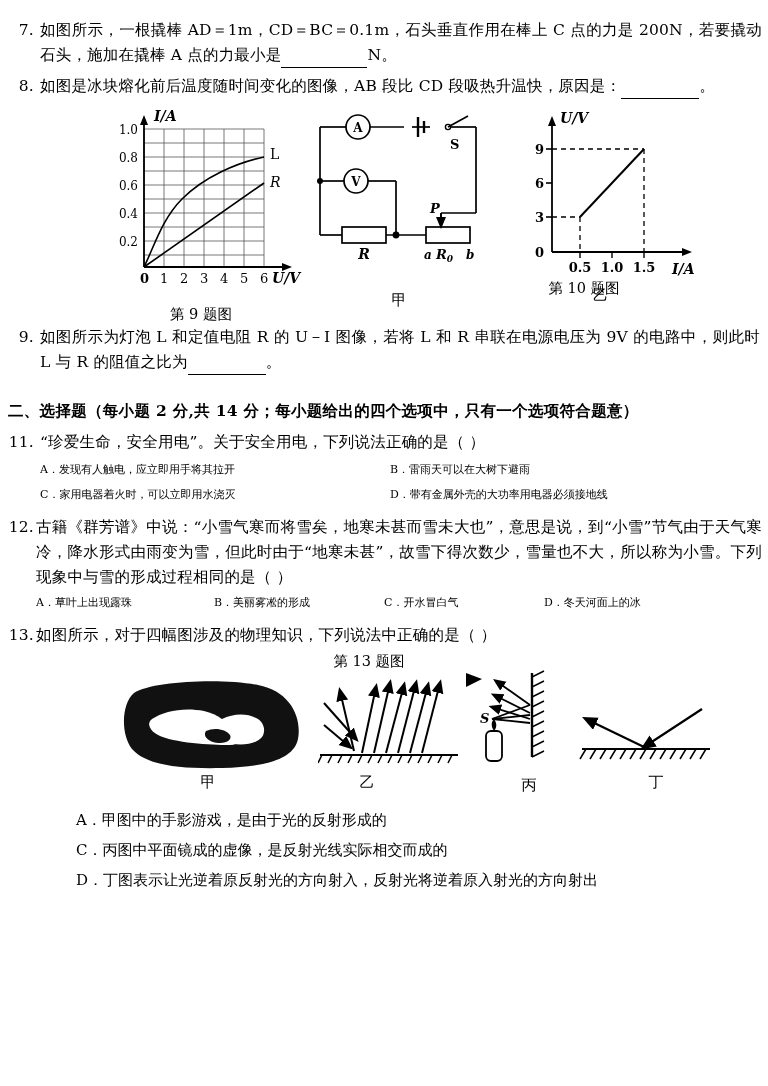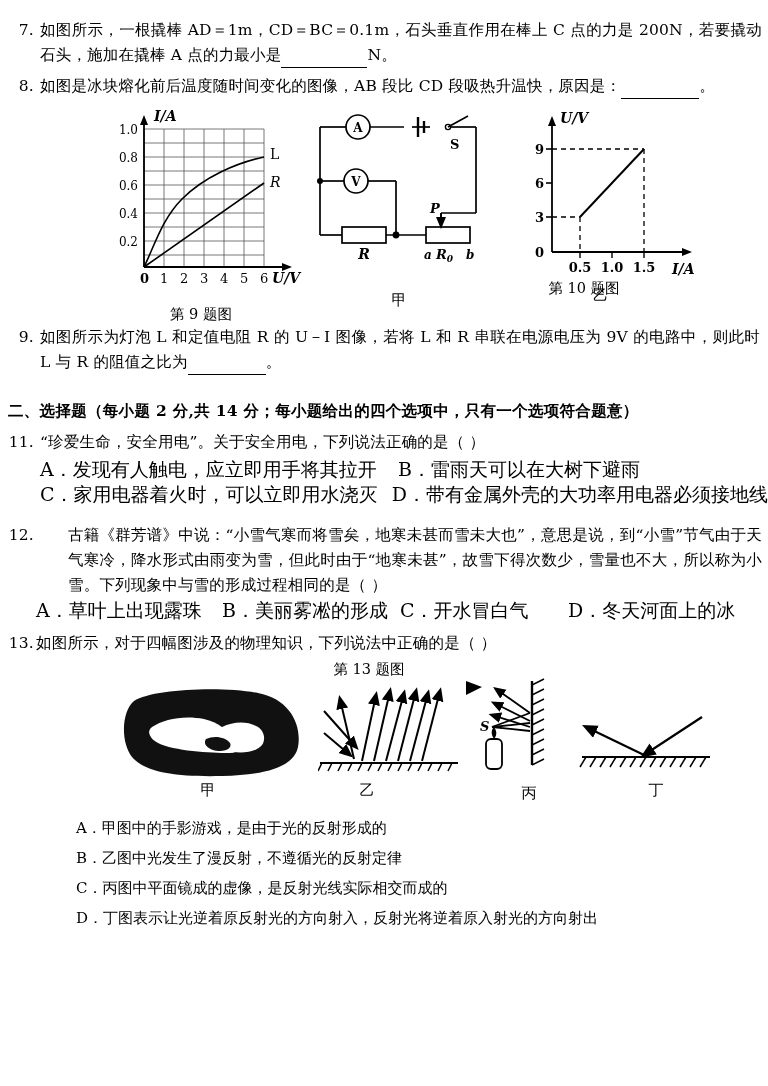--- a/index.html
+++ b/index.html
@@ -53,24 +53,23 @@
   .blank-sm { width: 40px; }
 
   .section-head {
     font-weight: bold;
     font-size: 15.5px;
     letter-spacing: 0.3px;
   }
 
   .opt-row {
     margin-left: 40px;
-    font-size: 19px;
+    font-size: 11px;
     line-height: 25px;
     display: flex;
-    gap: 8px;
   }
   .opt-row .opt { white-space: nowrap; }
 
   .fig-caption {
     text-align: center;
     font-size: 14.5px;
   }
 
   
   .fig-row {
@@ -304,21 +303,21 @@
   </div>
   <div class="opt-row" style="margin-top:2px;">
     <span class="opt" style="width:350px;">A．发现有人触电，应立即用手将其拉开</span>
     <span class="opt">B．雷雨天可以在大树下避雨</span>
   </div>
   <div class="opt-row">
     <span class="opt" style="width:350px;">C．家用电器着火时，可以立即用水浇灭</span>
     <span class="opt">D．带有金属外壳的大功率用电器必须接地线</span>
   </div>
 
-  <div class="q" style="margin-top:16px;padding-left:32px;">
+  <div class="q" style="margin-top:8px;">
     <span class="q-num">12.</span>
     <div class="q-body" style="margin-left:36px; margin-right:6px;">古籍《群芳谱》中说：“小雪气寒而将雪矣，地寒未甚而雪未大也”，意思是说，到“小雪”节气由于天气寒冷，降水形式由雨变为雪，但此时由于“地寒未甚”，故雪下得次数少，雪量也不大，所以称为小雪。下列现象中与雪的形成过程相同的是（      ）</div>
   </div>
   <div class="opt-row" style="margin-left:36px;">
     <span class="opt" style="width:178px;">A．草叶上出现露珠</span>
     <span class="opt" style="width:170px;">B．美丽雾凇的形成</span>
     <span class="opt" style="width:160px;">C．开水冒白气</span>
     <span class="opt">D．冬天河面上的冰</span>
   </div>
 
@@ -459,18 +458,17 @@
             <line x1="118" y1="66" x2="112" y2="76"></line>
           <line x1="128" y1="66" x2="122" y2="76"></line>
         </g>
       </svg>
       <div class="cn-label" style="margin-top:-2px; margin-left:6px;">丁</div>
     </div>
   </div>
 
   <div style="margin-top:22px; margin-left:76px; font-size:15px; line-height:30px;">
     <div>A．甲图中的手影游戏，是由于光的反射形成的</div>
-    <div>B．乙图中光发生了漫反射，不遵循光的反射定律</div>
     <div>C．丙图中平面镜成的虚像，是反射光线实际相交而成的</div>
     <div>D．丁图表示让光逆着原反射光的方向射入，反射光将逆着原入射光的方向射出</div>
   </div>
 
 </div>
 
 </body></html>

